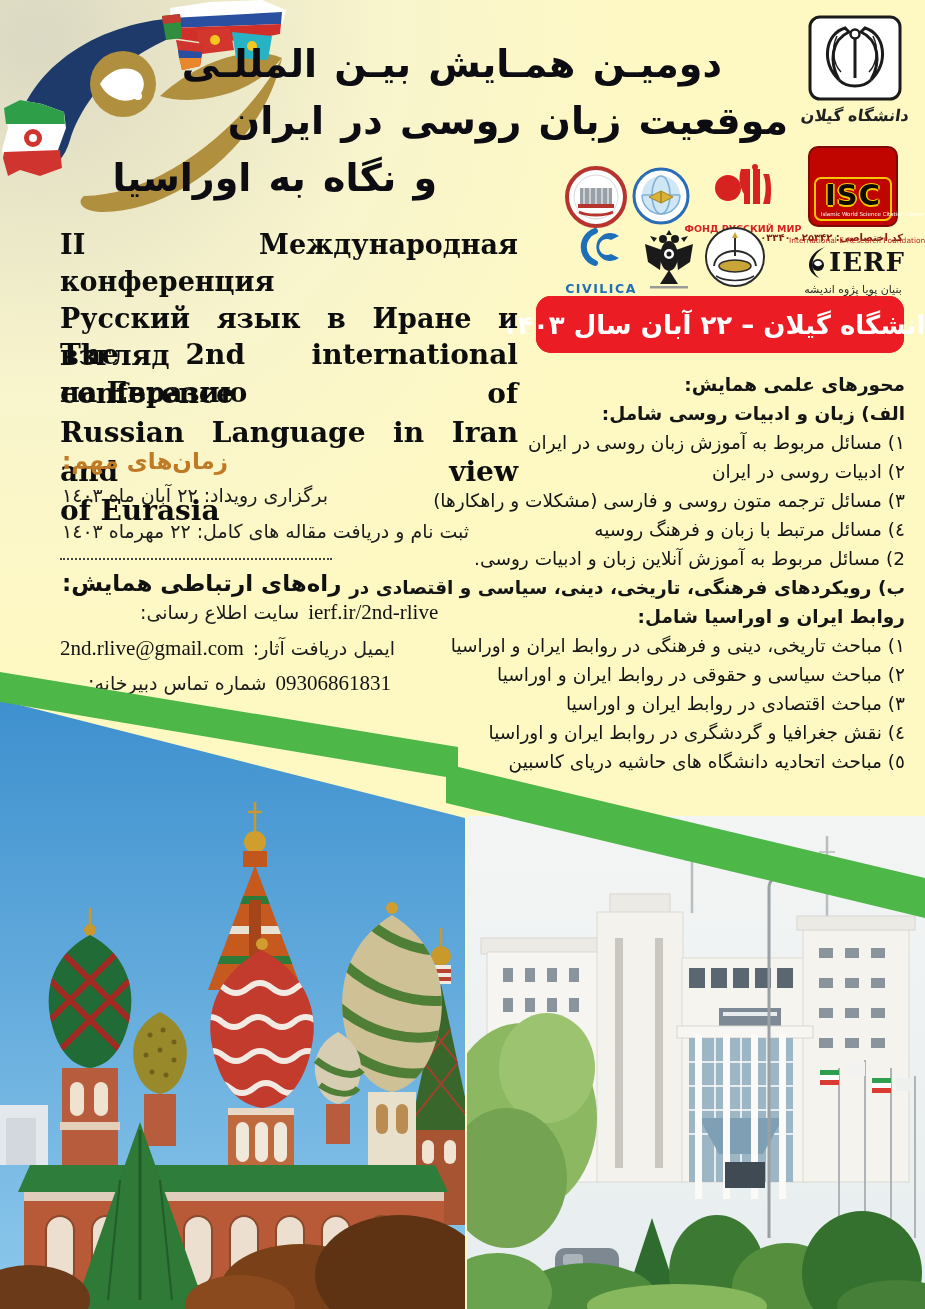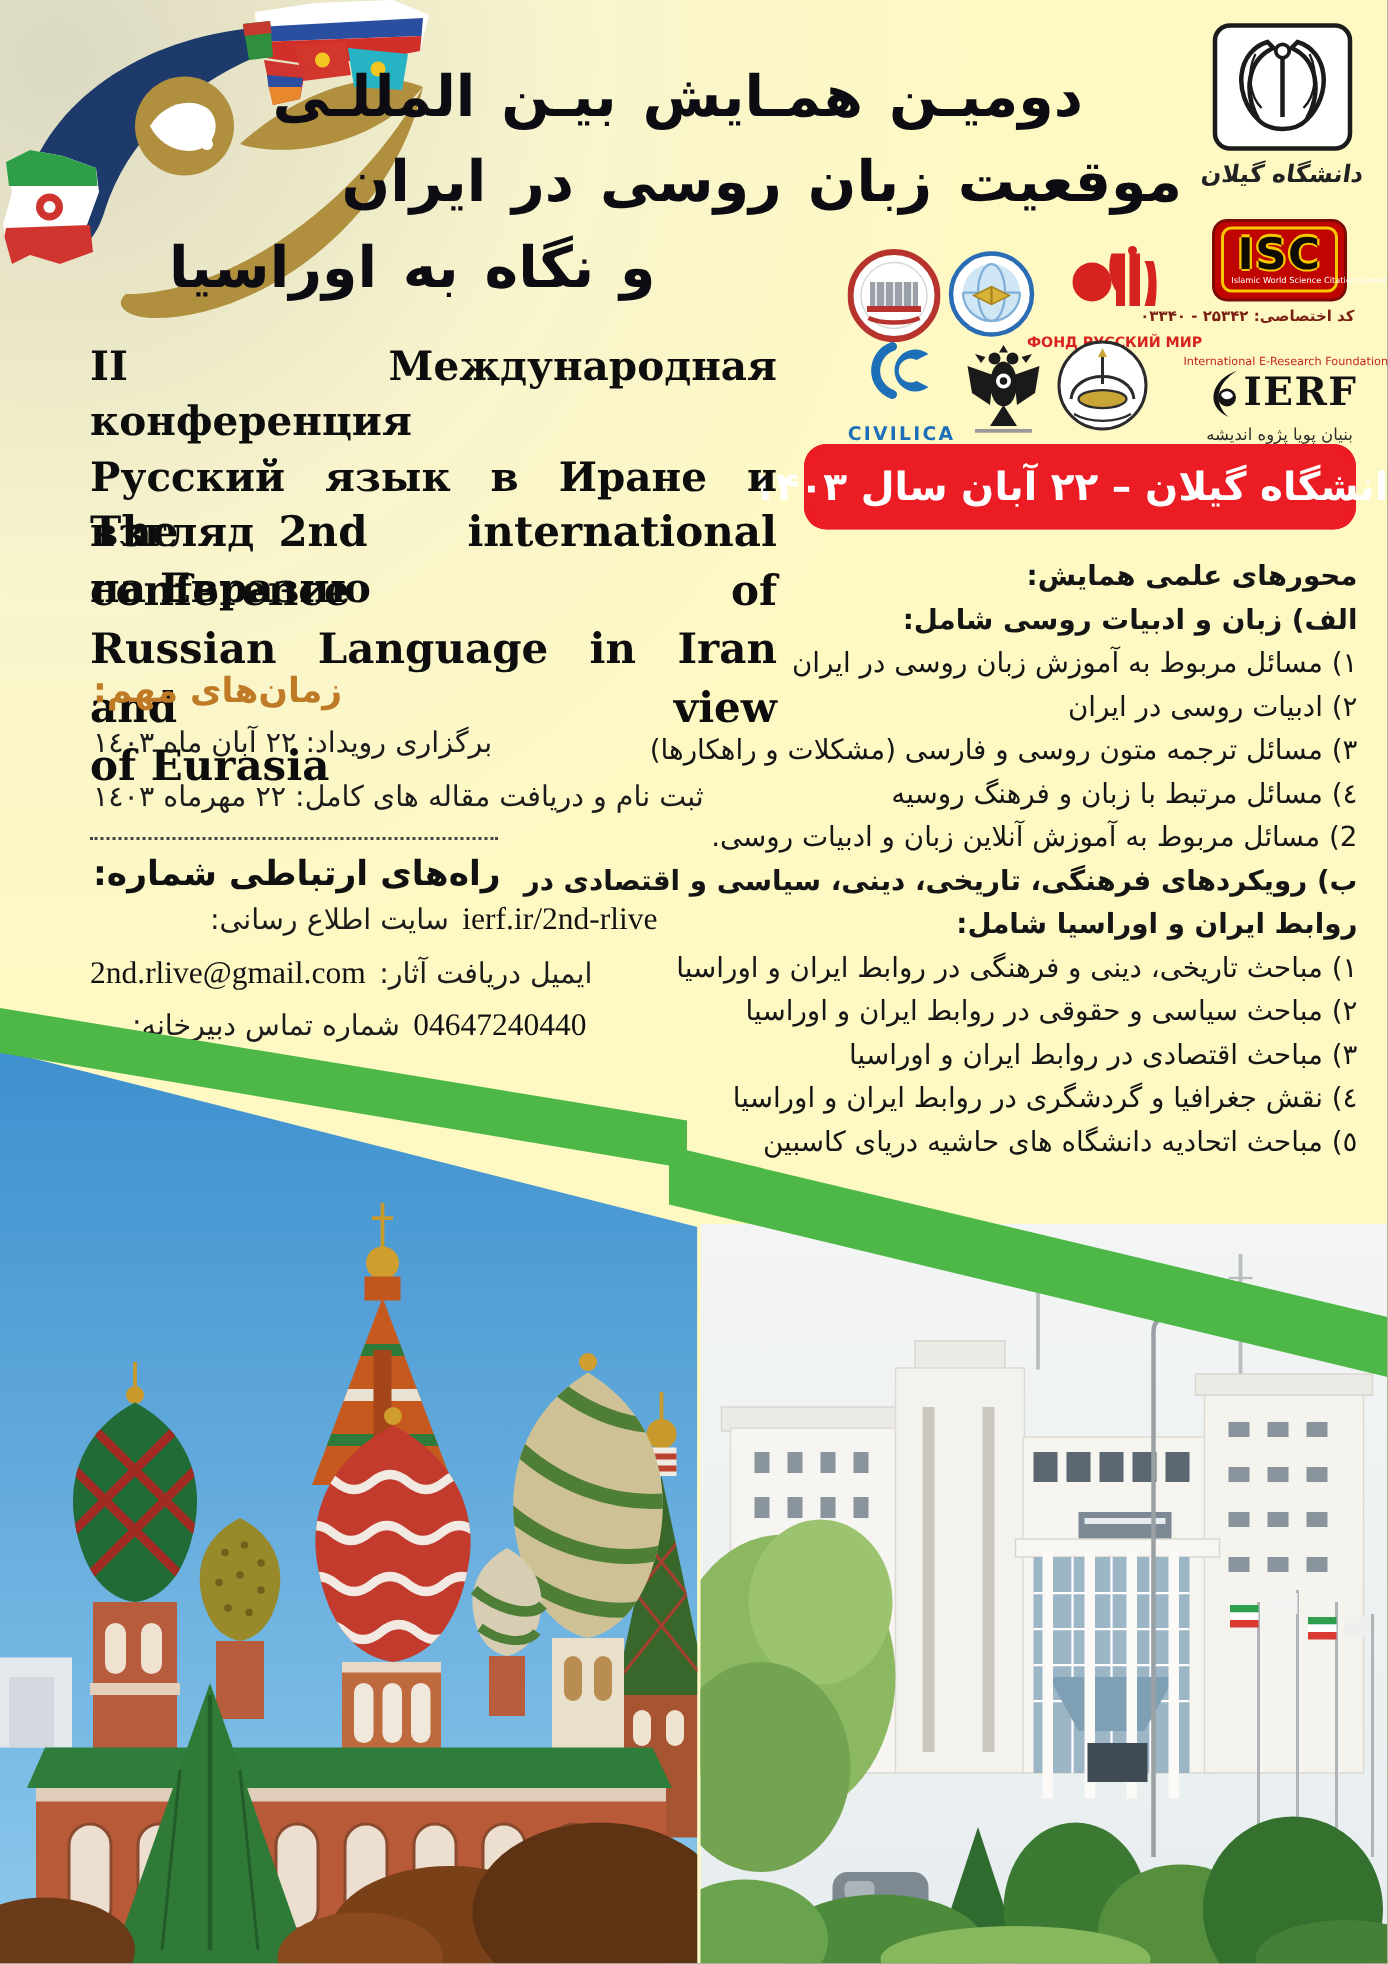--- a/index.html
+++ b/index.html
@@ -35,21 +35,21 @@
   
   .banner{
     background:#ec1c24;border-radius:15px;display:flex;align-items:center;justify-content:center;
     direction:rtl;color:#fff;font-weight:bold;font-size:26px;white-space:nowrap;
     box-shadow:inset 0 0 0 3px #ec1c24;
   }
   
   .guilan{width:108px;text-align:center;}
   .guilan-cap{direction:rtl;font-size:16px;font-weight:bold;color:#222;transform:skewX(-8deg);margin-top:4px;white-space:nowrap;}
   .isc-box{width:90px;background:#c00500;border:2px solid #7d0a06;border-radius:10px;padding:3px 4px 4px;box-sizing:border-box;text-align:center;}
-  .isc-inner{border:2px solid #f7c800;border-radius:7px;padding:1px 2px 2px;}
+  .isc-inner{border:2px solid #f7c800;border-radius:7px;padding:1px 2px 2px;margin-top:26px;}
   .isc-abbr{font-weight:900;font-size:29px;line-height:30px;color:#100c00;letter-spacing:1px;
     text-shadow:-1.5px 0 #f7c800,1.5px 0 #f7c800,0 -1.5px #f7c800,0 1.5px #f7c800;}
   .isc-cap{font-size:6px;color:#fff;white-space:nowrap;transform:scale(.92);}
   .isc-code{direction:rtl;font-size:10px;font-weight:bold;color:#7a1f12;margin-top:5px;white-space:nowrap;text-align:center;}
   .ierf{width:128px;text-align:center;}
   .ierf-top{font-size:7.5px;color:#c0261d;white-space:nowrap;}
   .ierf-row{display:flex;align-items:center;justify-content:center;gap:2px;}
   .ierf-abbr{font-family:"DejaVu Serif","Liberation Serif",serif;font-weight:900;font-size:26px;color:#141414;letter-spacing:1px;}
   .ierf-bot{direction:rtl;font-size:11px;color:#2b2b2b;margin-top:4px;}
   
@@ -221,32 +221,32 @@
     <span class="ln just" style="font-size:28px;line-height:39px;">Russian Language in Iran and view</span>
     <span class="ln" style="font-size:28px;line-height:39px;">of Eurasia</span>
   </div>
 
   <div class="abs dates-h" style="left:62px;top:448px">زمان‌های مهم:</div>
   <div class="abs fa-line" style="left:62px;top:484px">برگزاری رویداد: ۲۲ آبان ماه ١٤٠٣</div>
   <div class="abs fa-line" style="left:62px;top:520px">ثبت نام و دریافت مقاله های کامل: ۲۲ مهرماه ١٤٠٣</div>
 
   <div class="abs dotted" style="left:60px;top:558px"></div>
 
-  <div class="abs contact-h" style="left:62px;top:570px">راه‌های ارتباطی شماره:</div>
+  <div class="abs contact-h" style="left:62px;top:570px">راه‌های ارتباطی همایش:</div>
   <div class="abs contact-row" style="left:140px;top:600px">
     <span class="lbl">سایت اطلاع رسانی:</span>
     <span class="val">ierf.ir/2nd-rlive</span>
   </div>
   <div class="abs contact-row" style="left:60px;top:636px">
     <span class="val">2nd.rlive@gmail.com</span>
     <span class="lbl">ایمیل دریافت آثار:</span>
   </div>
   <div class="abs contact-row" style="left:88px;top:671px">
     <span class="lbl">شماره تماس دبیرخانه:</span>
-    <span class="val">04647240440</span>
+    <span class="val">09306861831</span>
   </div>
 
   <div class="abs topics" style="right:20px;top:370px">
     <div class="t-line t-bold">محورهای علمی همایش:</div>
     <div class="t-line t-bold">الف) زبان و ادبیات روسی شامل:</div>
     <div class="t-line">۱) مسائل مربوط به آموزش زبان روسی در ایران</div>
     <div class="t-line">۲) ادبیات روسی در ایران</div>
     <div class="t-line">۳) مسائل ترجمه متون روسی و فارسی (مشکلات و راهکارها)</div>
     <div class="t-line">٤) مسائل مرتبط با زبان و فرهنگ روسیه</div>
     <div class="t-line">2) مسائل مربوط به آموزش آنلاین زبان و ادبیات روسی.</div>

